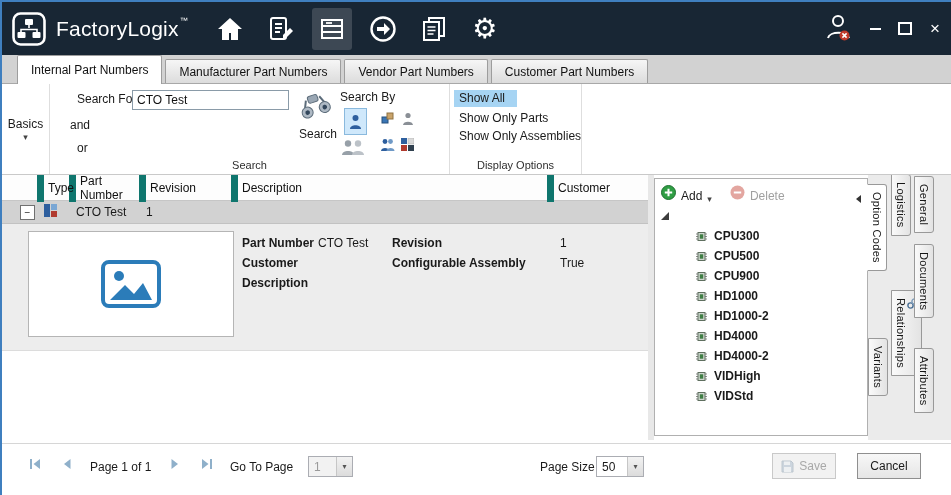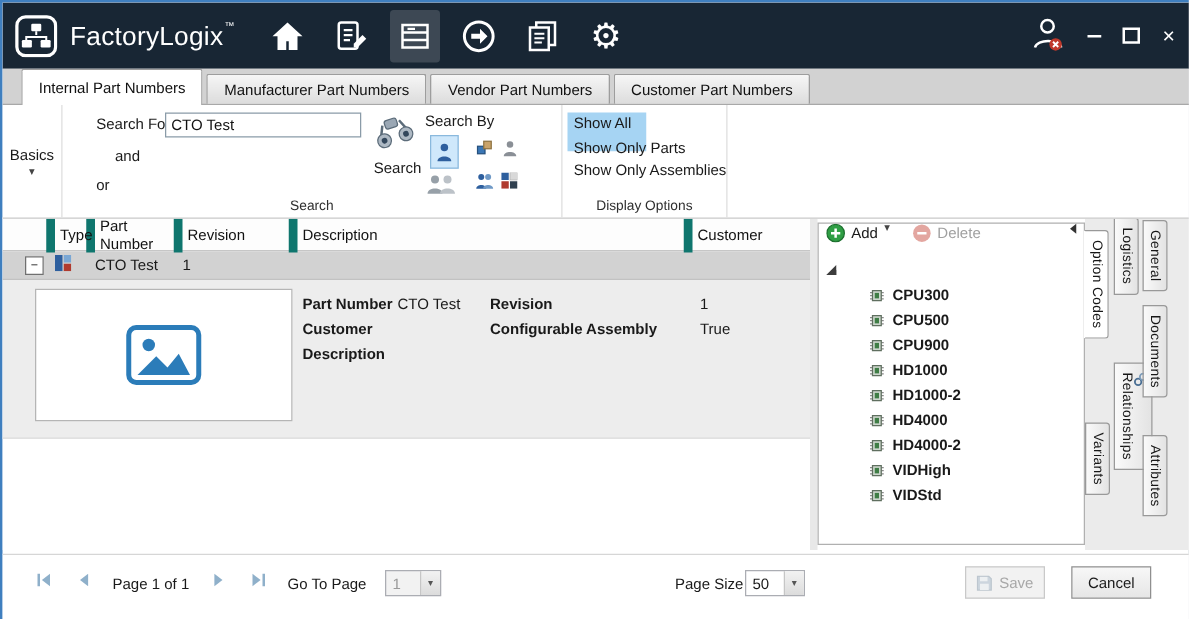--- a/index.html
+++ b/index.html
@@ -35,41 +35,41 @@
   .gtitle{position:absolute;bottom:3px;left:0;width:100%;text-align:center;font-size:11px;color:#2e2e2e}
   .caret{font-size:9px;color:#444;line-height:7px}
   .lab{position:absolute;white-space:nowrap}
   .search-input{position:absolute;left:82px;top:6px;width:157px;height:20px;border:1px solid #8a9ba8;padding:0 4px;font:12px "Liberation Sans",sans-serif;color:#111;background:#fff;box-sizing:border-box}
   .binoc{position:absolute;left:248px;top:7px}
   .search-cap{position:absolute;left:246px;top:43px;width:44px;text-align:center}
   .sby-sel{position:absolute;left:294px;top:24px;width:23px;height:27px;background:#cfe8fb;border:1px solid #8ab9dd;display:flex;align-items:center;justify-content:center;box-sizing:border-box}
   .sby-all{position:absolute;left:291px;top:55px}
   .smicon{position:absolute;width:15px;height:15px;display:flex;align-items:center;justify-content:center}
   .dop{position:absolute;left:4px;white-space:nowrap}
-  .hl{background:#a6d4f3;padding:1px 12px 16px 5px}
+  .hl{background:#a6d4f3;padding:1px 12px 2px 5px}
 
   
   .main{position:absolute;left:0;top:172px;width:100%;height:266px;background:#fff}
   .grid{position:absolute;left:0;top:0;width:646px;height:100%}
   .ghead,.grow{display:grid;grid-template-columns:18px 24px 32px 70px 92px 316px 1fr;align-items:center}
   .ghead{height:26px;border-bottom:1px solid #c6c6c6;background:#fdfdfd}
   .ghead .hc{height:100%;display:flex;align-items:center;padding-left:4px;border-right:7px solid #0f766e;color:#111;box-sizing:border-box}
   .ghead .hc.nob{border-right:none}
   .grow{height:22px;background:#d2d2d2;border-bottom:1px solid #c2c2c2}
   .rexp{width:13px;height:13px;border:1px solid #707070;background:#fff;display:flex;align-items:center;justify-content:center;font-size:10px;line-height:9px;color:#222}
   .detail{position:relative;height:126px;background:#ededed;border-bottom:1px solid #dcdcdc}
   .imgbox{position:absolute;left:26px;top:7px;width:204px;height:104px;background:#fff;border:1px solid #b5b5b5;display:flex;align-items:center;justify-content:center}
   .fields{position:absolute;left:240px;top:12px;display:grid;grid-template-columns:76px 74px 168px 80px;row-gap:6px}
   .flabel{font-weight:bold}
 
   .splitter{position:absolute;left:646px;top:0;width:6px;height:100%;background:#e8e8e8}
 
   
   .opanel{position:absolute;left:652px;top:4px;width:214px;height:258px;background:#fff;border:1px solid #b0b0b0;box-sizing:border-box}
-  .otb{height:24px;display:flex;align-items:flex-start;gap:5px;padding:0 6px}
+  .otb{height:24px;display:flex;align-items:flex-end;gap:5px;padding:0 6px}
   .otb .gap{width:8px}
   .collapse-tri{margin-left:auto;width:0;height:0;border:4px solid transparent;border-right:5px solid #333;border-left:none}
   .dim{opacity:.45}
   .dimtext{color:#a0a0a0}
   .tree{padding-top:3px}
   .troot{height:20px;display:flex;align-items:center;padding-left:6px}
   .texp{width:0;height:0;border:4px solid transparent;border-right-color:#3c3c3c;border-bottom-color:#3c3c3c;margin-right:5px}
   .rootsel{display:flex;align-items:center;gap:5px;background:#d8d8d8;padding:1px 8px 2px 3px}
   .titem{height:20px;display:flex;align-items:center;gap:6px;padding-left:40px;font-weight:bold}
 
@@ -185,21 +185,21 @@
 
   <div class="ribbon">
     <div class="rgroup rg-basics">
       <span>Basics</span>
       <span class="caret">▾</span>
     </div>
 
     <div class="rgroup rg-search">
       <span class="lab" style="left:27px;top:8px">Search For</span>
       <input class="search-input" value="CTO Test" style="">
-      <span class="lab" style="left:42px;top:34px">and</span>
+      <span class="lab" style="left:20px;top:34px">and</span>
       <span class="lab" style="left:27px;top:57px">or</span>
 
       <span class="binoc">
         <svg width="34" height="30" viewBox="0 0 34 30">
             <g transform="rotate(-18 17 15)">
               <rect x="12" y="4" width="10" height="7" rx="2" fill="#9aa7b4" stroke="#5c6c7a"></rect>
               <path d="M10 7 6 16M24 7l4 9" stroke="#5c6c7a" stroke-width="2"></path>
               <circle cx="8" cy="19" r="5.5" fill="#aeb9c4" stroke="#5c6c7a"></circle>
               <circle cx="26" cy="19" r="5.5" fill="#aeb9c4" stroke="#5c6c7a"></circle>
               <circle cx="8" cy="19" r="2.3" fill="#33475c"></circle>

